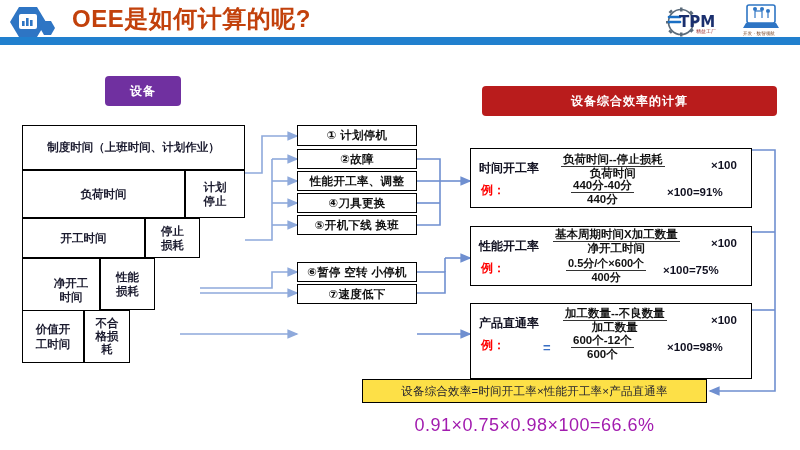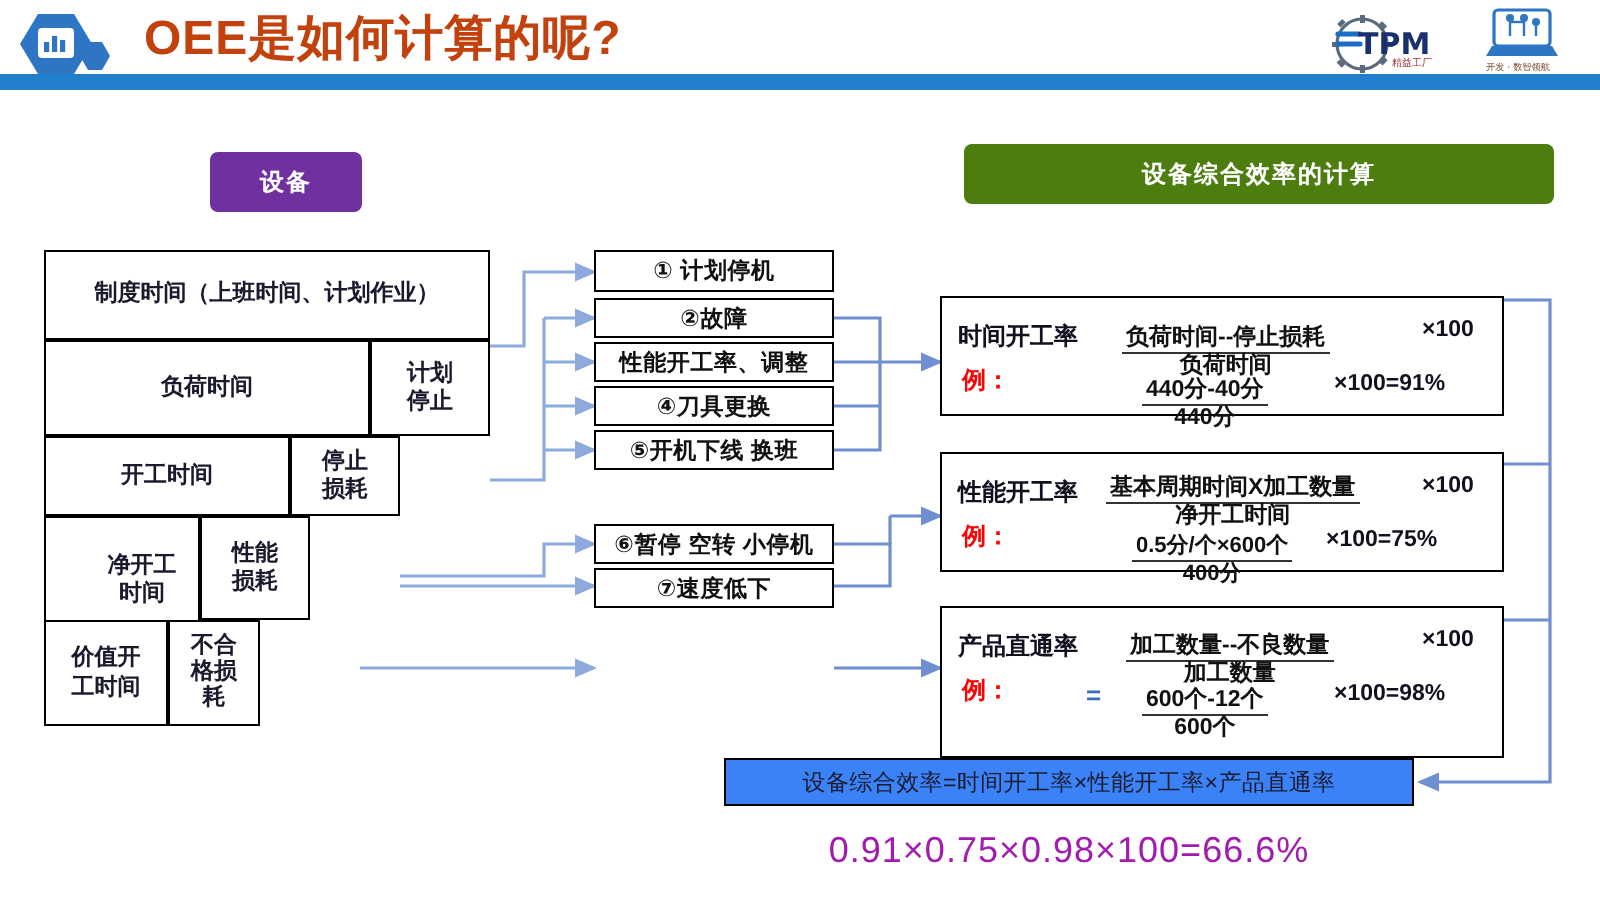--- a/index.html
+++ b/index.html
@@ -22,42 +22,42 @@
   .logo-lap{position:absolute;left:737px;top:1px;width:50px;height:36px;}
 
   
   .pill{
     position:absolute;border-radius:4px;color:#fff;font-weight:bold;
     display:flex;align-items:center;justify-content:center;font-size:12px;
     letter-spacing:1px;
   }
   .pill-dev{left:105px;top:76px;width:76px;height:30px;background:#7030a0;}
   .pill-loss{left:300px;top:76px;width:94px;height:30px;background:#ff0000;}
-  .pill-calc{left:482px;top:72px;width:295px;height:30px;background:#4d7c0f;}
+  .pill-calc{left:482px;top:86px;width:295px;height:30px;background:#b91c1c;}
 
   
   .box{position:absolute;border:1.4px solid #000;background:#fff;box-sizing:border-box;}
   .ctr{display:flex;align-items:center;justify-content:center;text-align:center;}
   .tbl-cell{font-size:11.5px;color:#1a1a2e;font-weight:bold;line-height:1.25;}
   .loss-box{font-size:11.5px;color:#111;font-weight:bold;letter-spacing:.3px;}
 
   
   .fbox{position:absolute;border:1.6px solid #000;background:#fff;box-sizing:border-box;}
   .f-name{position:absolute;font-size:12px;font-weight:bold;color:#101020;white-space:nowrap;}
   .f-eg{position:absolute;font-size:12px;font-weight:bold;color:#ff0000;}
   .f-eq{position:absolute;font-size:13px;font-weight:bold;color:#3a6fc4;}
-  .frac{position:absolute;text-align:center;font-weight:bold;color:#111;white-space:nowrap;margin-top:10px;}
+  .frac{position:absolute;text-align:center;font-weight:bold;color:#111;white-space:nowrap;}
   .frac .num{border-bottom:1.3px solid #333;padding:0 2px;font-size:11.5px;line-height:1.15;}
   .frac .den{padding:0 2px;font-size:11.5px;line-height:1.15;}
   .frac.small .num,.frac.small .den{font-size:11px;}
   .f-x100{position:absolute;font-size:11.5px;font-weight:bold;color:#101020;white-space:nowrap;}
 
   
   .sum-box{position:absolute;left:362px;top:379px;width:345px;height:24px;border:1.4px solid #000;
-    background:#3b82f6;box-sizing:border-box;display:flex;align-items:center;justify-content:center;
+    background:#fde047;box-sizing:border-box;display:flex;align-items:center;justify-content:center;
     font-size:11.5px;color:#1a1a2e;letter-spacing:.2px;}
   .sum-res{position:absolute;left:362px;top:415px;width:345px;text-align:center;
     font-size:18px;font-weight:normal;color:#a21caf;letter-spacing:.5px;}
 
   
   .conn{position:absolute;left:0;top:0;width:800px;height:450px;pointer-events:none;}
 </style>
 </head>
 <body>
 

